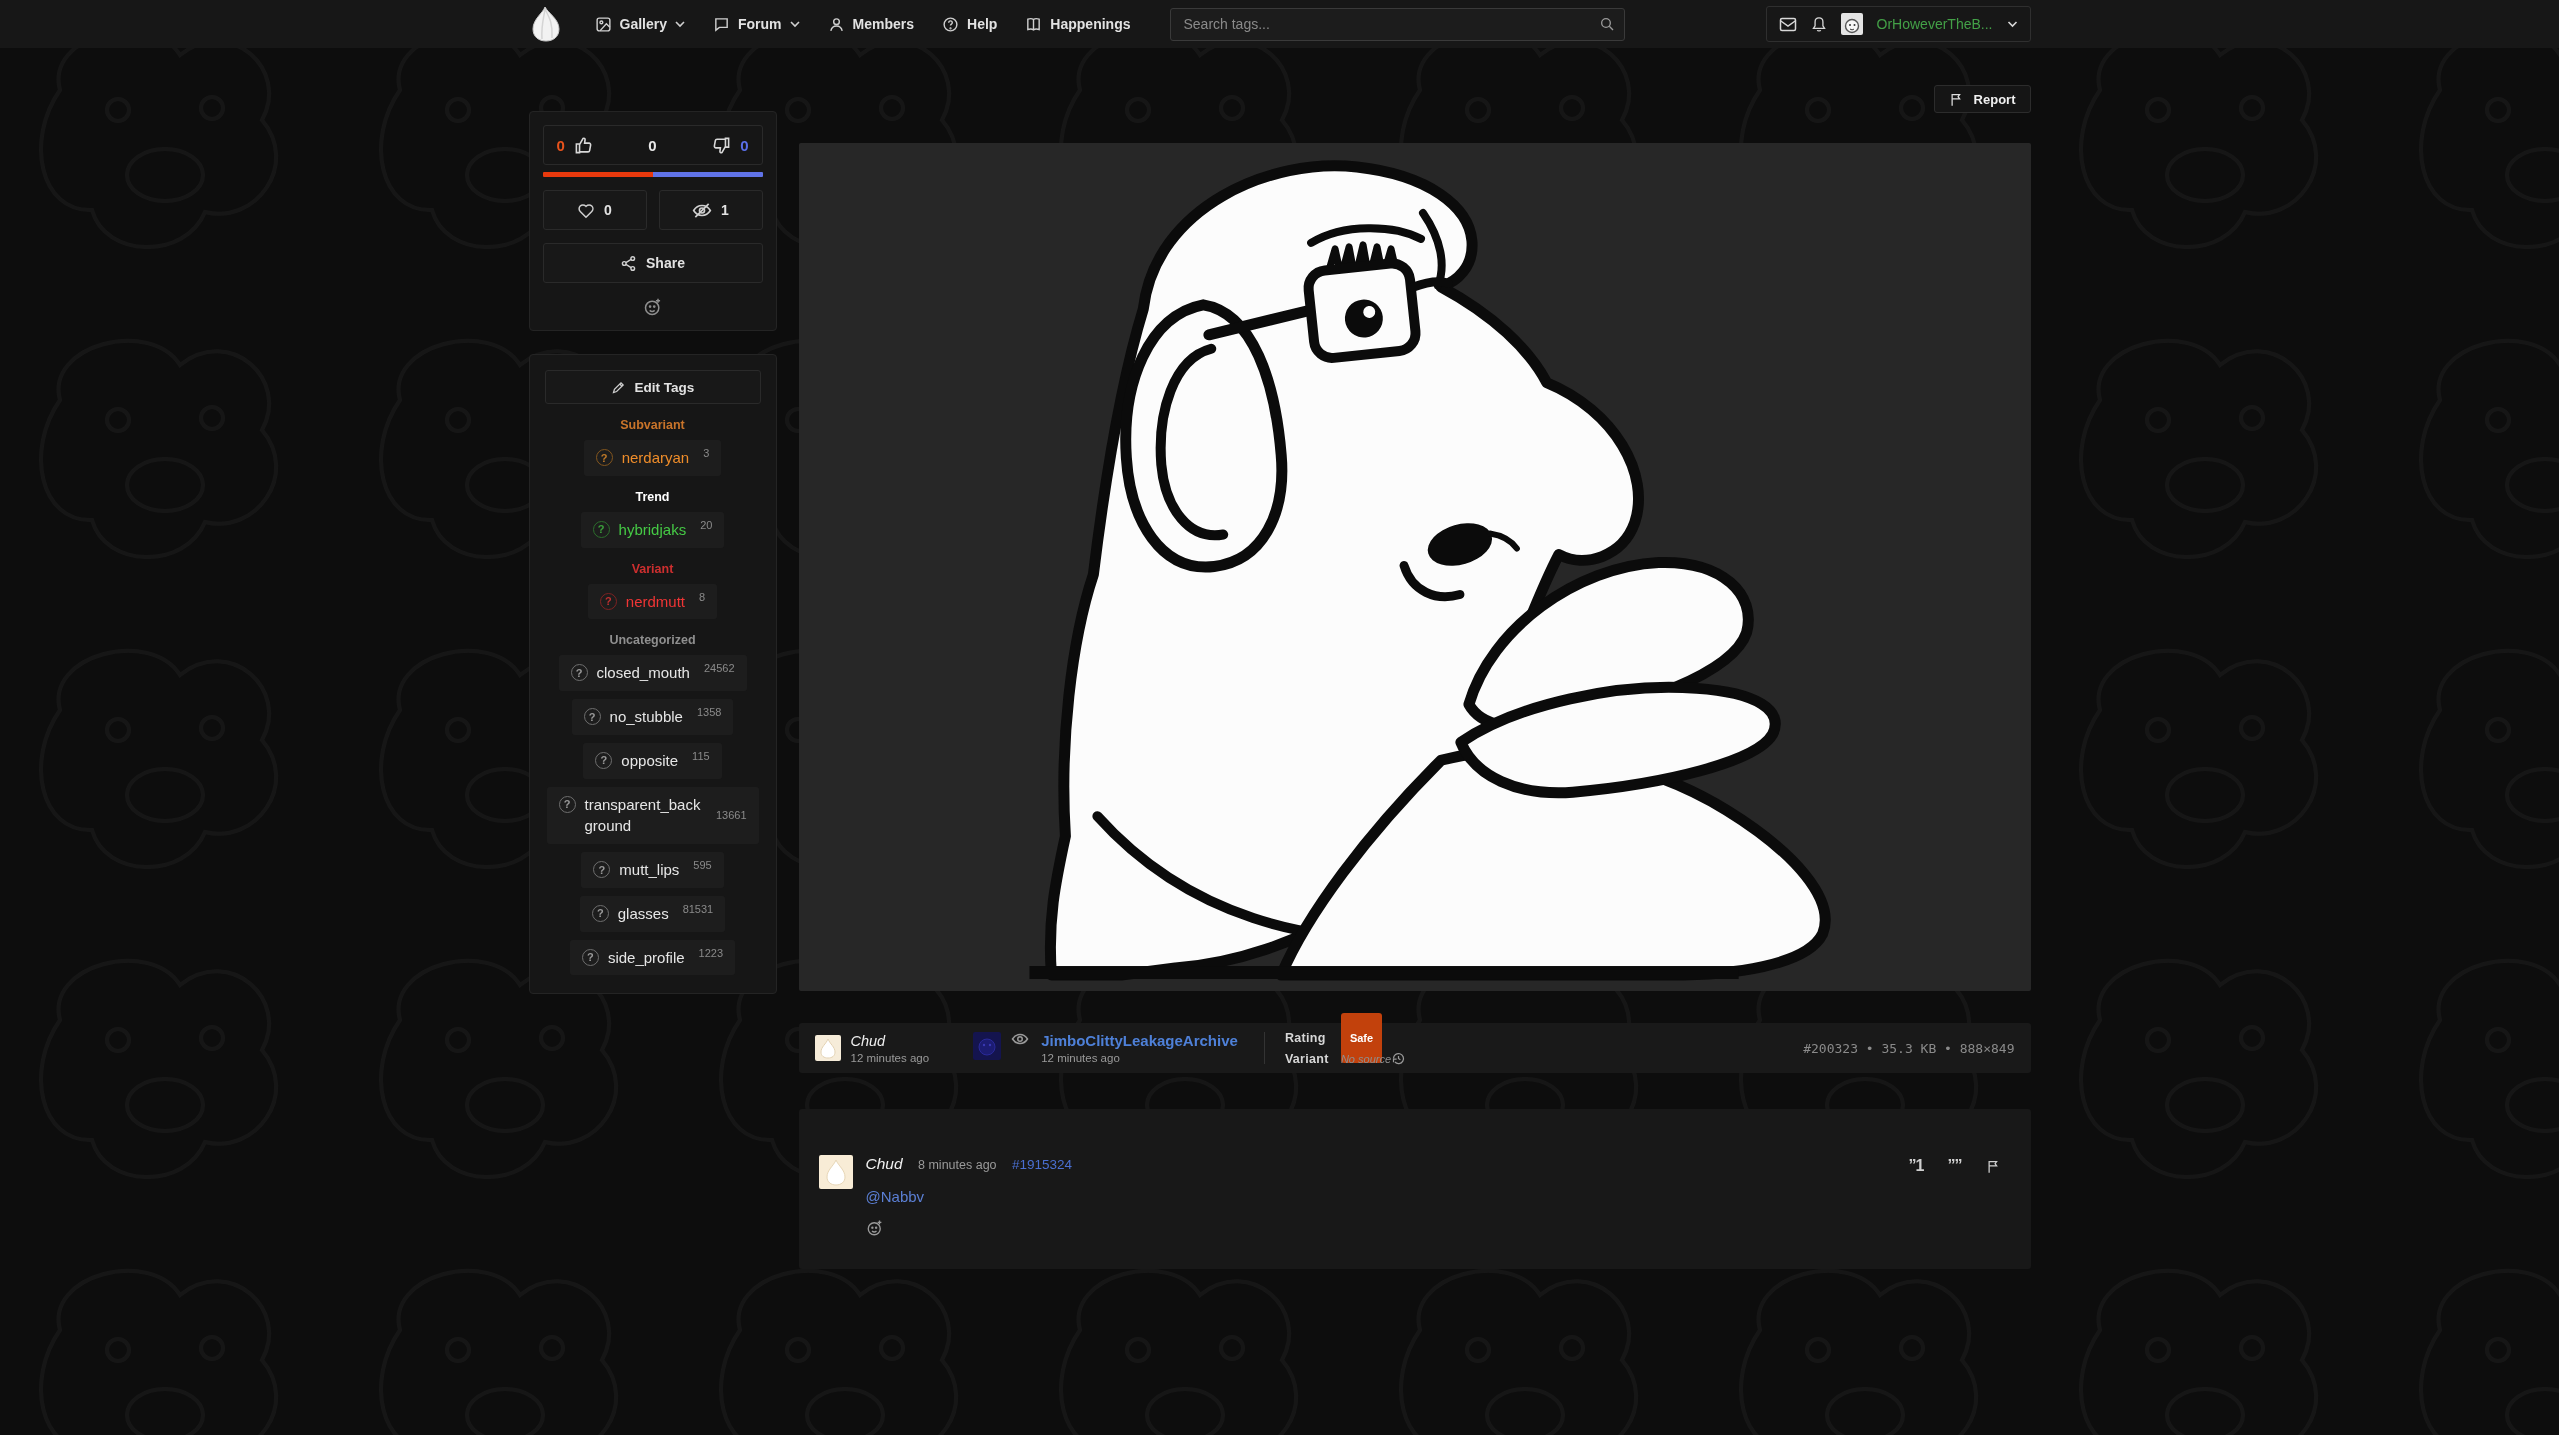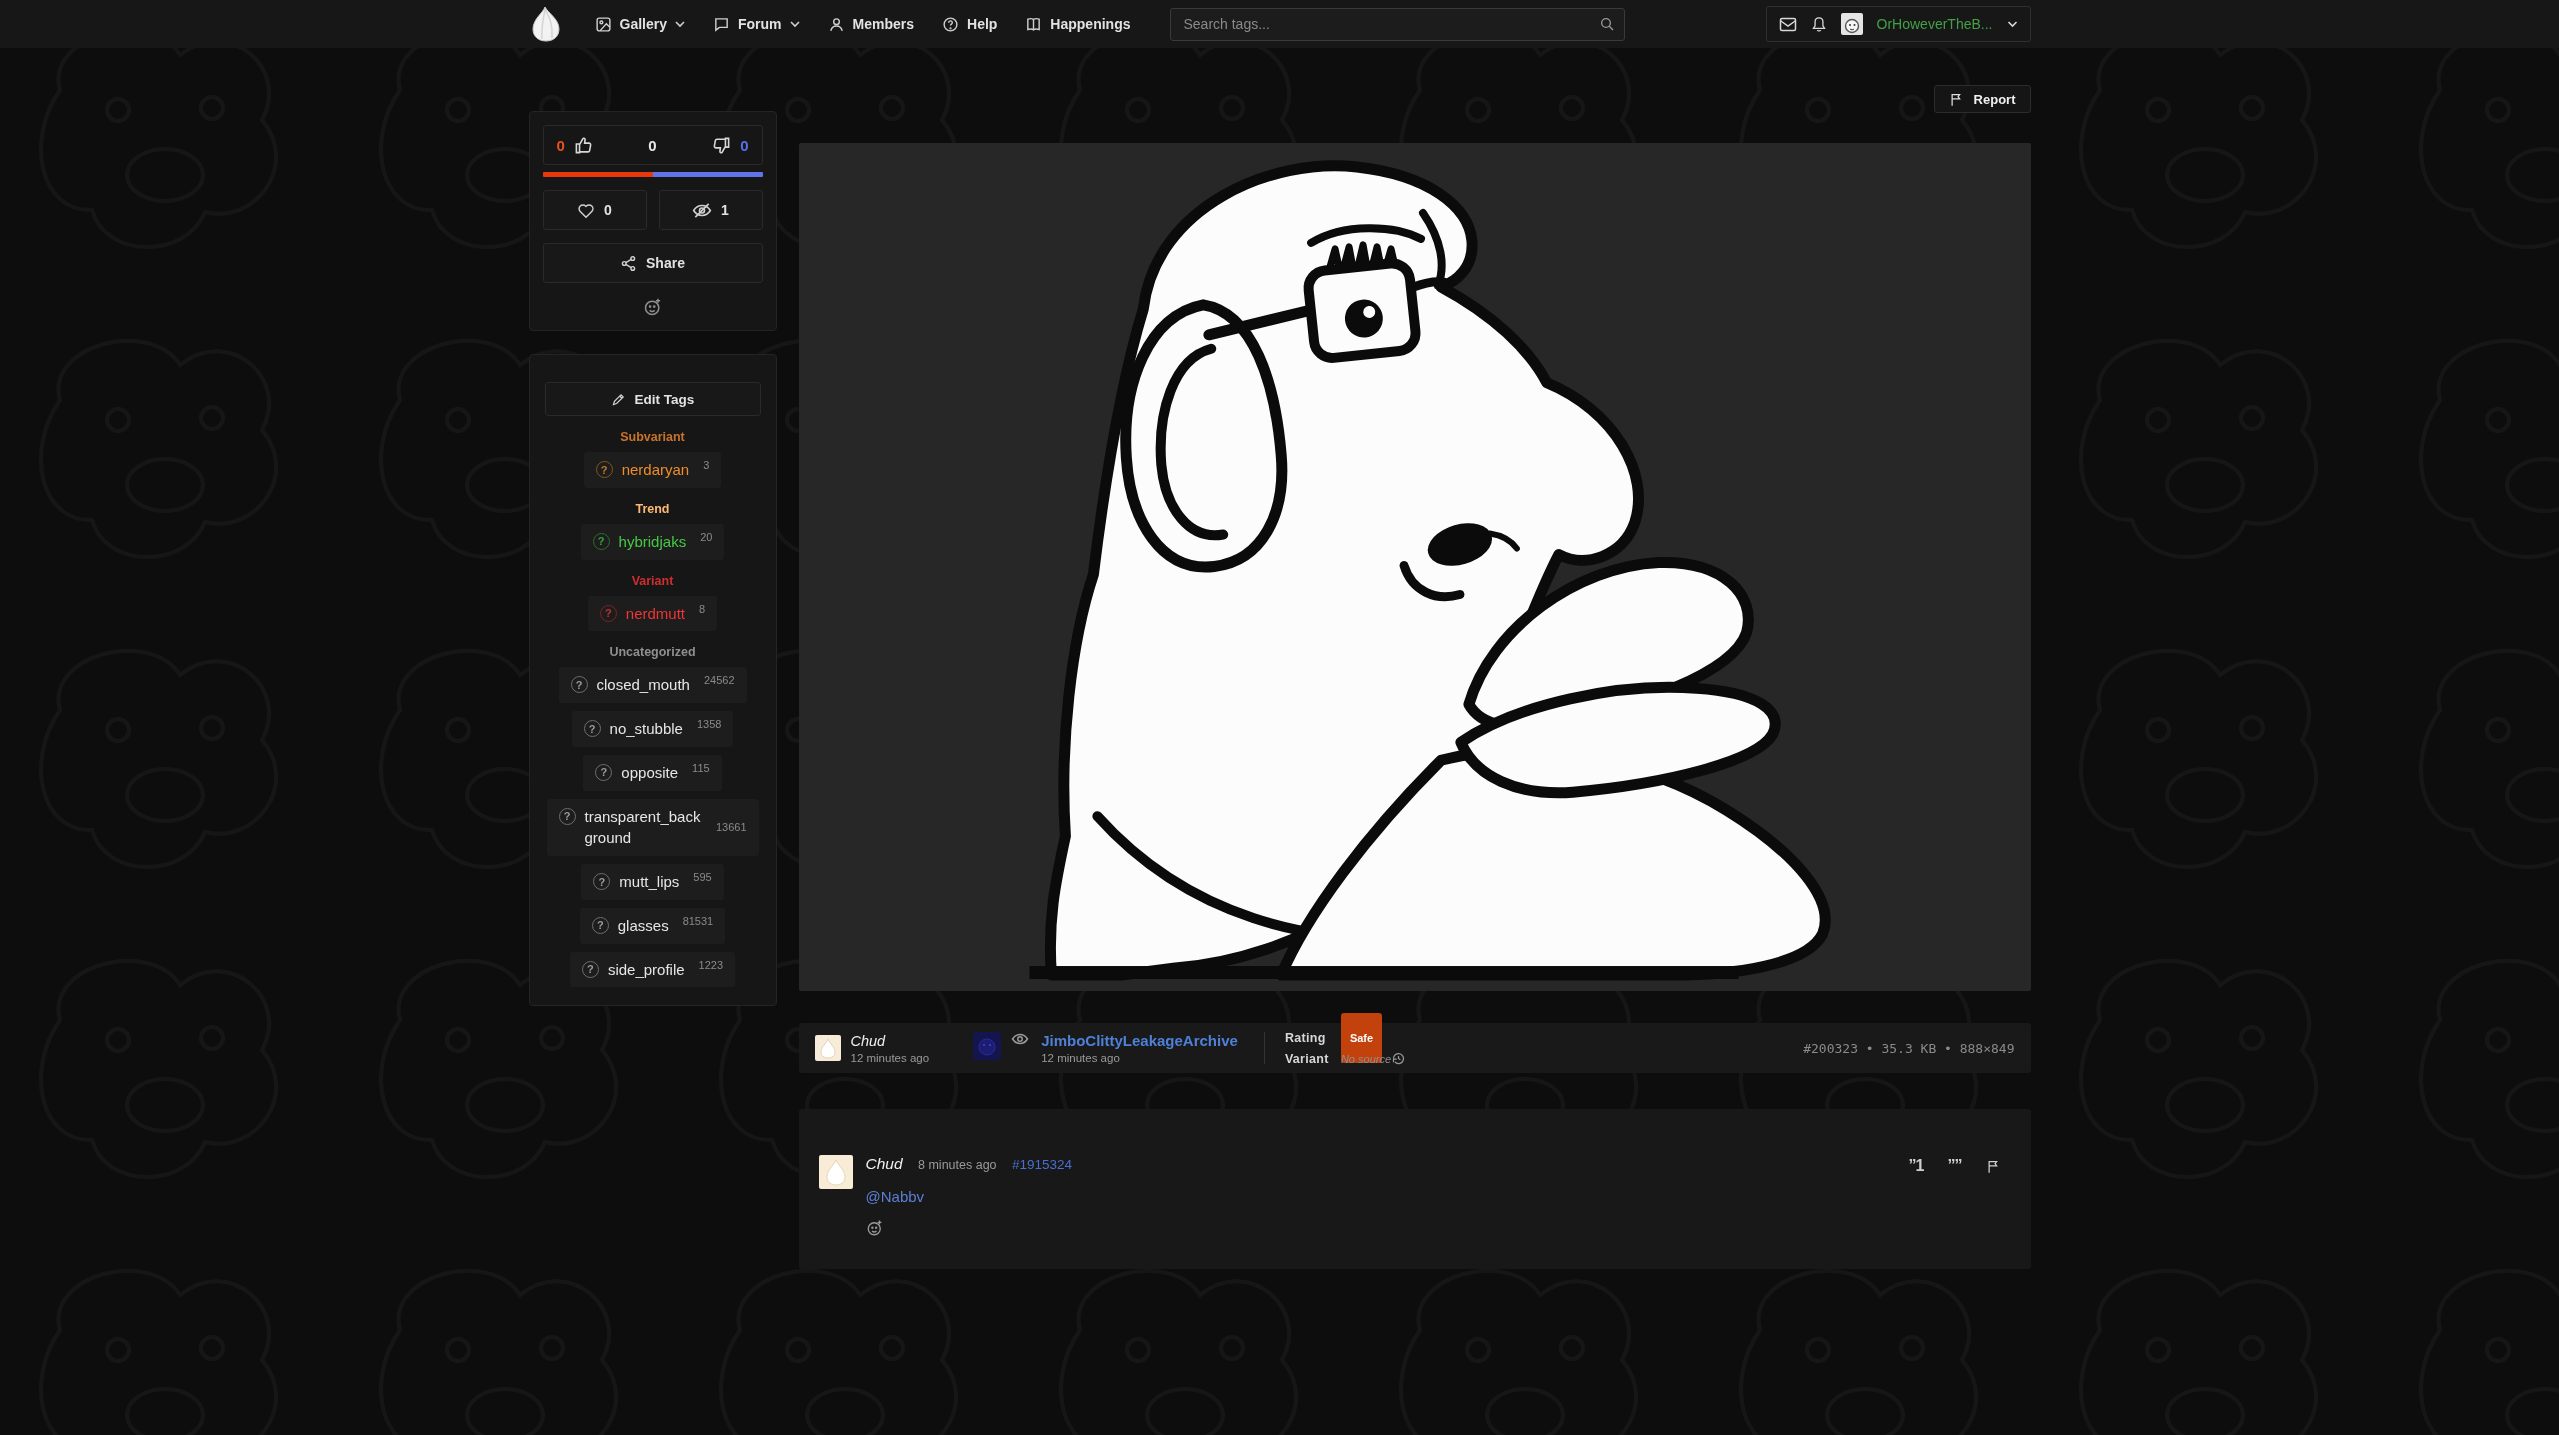--- a/index.html
+++ b/index.html
@@ -53,32 +53,32 @@
   .pair{display:flex;gap:12px;margin-top:13px}
   .btn{border:1px solid #2a2a2a;border-radius:3px;height:40px;display:flex;align-items:center;
        justify-content:center;gap:9px;color:#e2e2e2;font-weight:bold;font-size:14px;
        background:#181818;cursor:pointer}
   .btn svg{color:#d0d0d0}
   .pair .btn{flex:1}
   .share-btn{margin-top:13px;width:100%}
   .react-row{display:flex;justify-content:center;margin-top:14px;color:#8f8f8f;cursor:pointer}
 
   
-  .tags-panel{margin-top:23px;padding:27px 15px 18px}
+  .tags-panel{margin-top:23px;padding:15px 15px 18px}
   .edit-btn{width:100%;height:34px;font-size:13.5px}
   .tg-header{text-align:center;font-size:12.5px;font-weight:bold;margin:14px 0 2px}
   .tag-pill{position:relative;display:flex;align-items:flex-start;gap:9px;background:#1d1d1d;
             border-radius:3px;padding:7px 12px;margin:8px auto 0;width:max-content;max-width:212px;cursor:pointer}
   .tag-pill .q{width:17px;height:17px;border:1.5px solid #6e6e6e;color:#9a9a9a;border-radius:50%;
                font-size:11px;font-weight:bold;display:flex;align-items:center;justify-content:center;
                flex:none;margin-top:2px}
   .tag-pill .t{font-size:15px;line-height:1.45;overflow-wrap:anywhere;text-align:left}
   .tag-pill .c{font-size:11px;color:#8a8a8a;margin-left:5px;line-height:1;padding-top:1px}
   .g-sub .tg-header{color:#c9742a}    .g-sub .t{color:#ef8d2a}    .g-sub .q{color:#c07a28;border-color:#83561e}
-  .g-trend .tg-header{color:#fdba74}  .g-trend .t{color:#45c945}  .g-trend .q{color:#3ba13b;border-color:#2c6e2c}
+  .g-trend .tg-header{color:#ffffff}  .g-trend .t{color:#45c945}  .g-trend .q{color:#3ba13b;border-color:#2c6e2c}
   .g-var .tg-header{color:#cd2f2f}    .g-var .t{color:#f03535}    .g-var .q{color:#c13030;border-color:#7e2222}
   .g-unc .tg-header{color:#8f8f8f}    .g-unc .t{color:#e6e6e6}
 
   
   .report-row{display:flex;justify-content:flex-end;height:28px}
   .report-btn{display:flex;align-items:center;gap:10px;background:#151515;border:1px solid #2c2c2c;
               border-radius:3px;padding:0 14px;height:28px;font-size:13px;font-weight:bold;
               color:#f0f0f0;cursor:pointer}
   .report-btn svg{color:#e0e0e0}
   .viewer{margin-top:30px;height:848px;background:#272727;border-radius:2px;display:flex;

